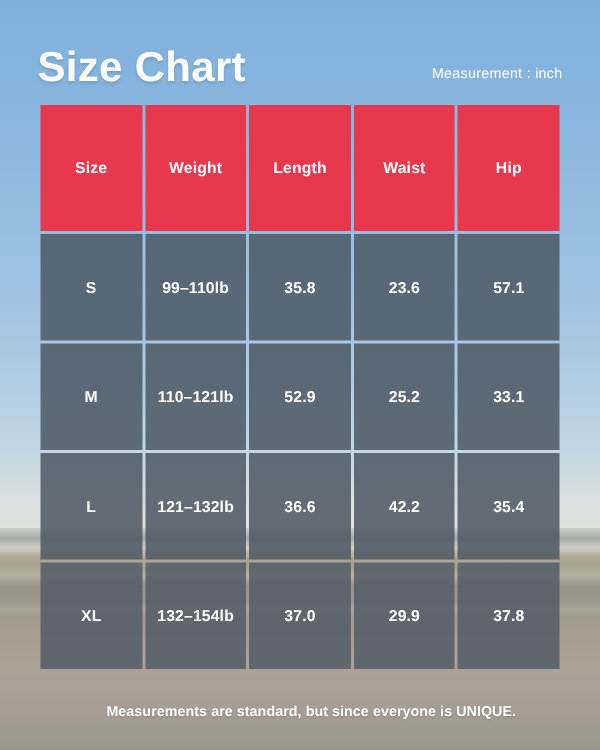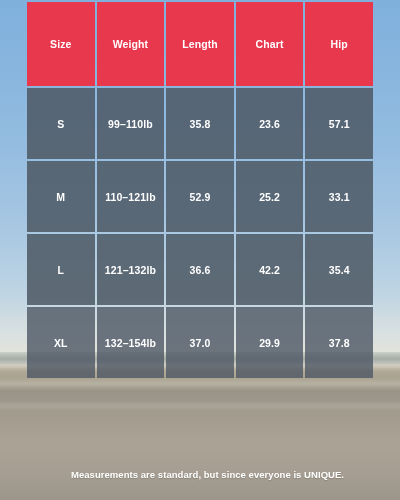--- a/index.html
+++ b/index.html
@@ -181,28 +181,32 @@
   <div class="sea"></div>
   <div class="wet-sand"></div>
   <div class="beach"></div>
   <div class="foam f1"></div>
   <div class="foam f2"></div>
   <div class="foam f3"></div>
 </div>
 
 <div id="content">
 
+  <div class="chart-header">
+    <div class="chart-title">Size Chart</div>
+    <div class="measurement-note">Measurement : inch</div>
+  </div>
 
   <table class="size-table">
     <thead>
       <tr>
         <th>Size</th>
         <th>Weight</th>
         <th>Length</th>
-        <th>Chart</th>
+        <th>Waist</th>
         <th>Hip</th>
       </tr>
     </thead>
     <tbody>
       <tr>
         <td>S</td>
         <td>99–110lb</td>
         <td>35.8</td>
         <td>23.6</td>
         <td>57.1</td>

